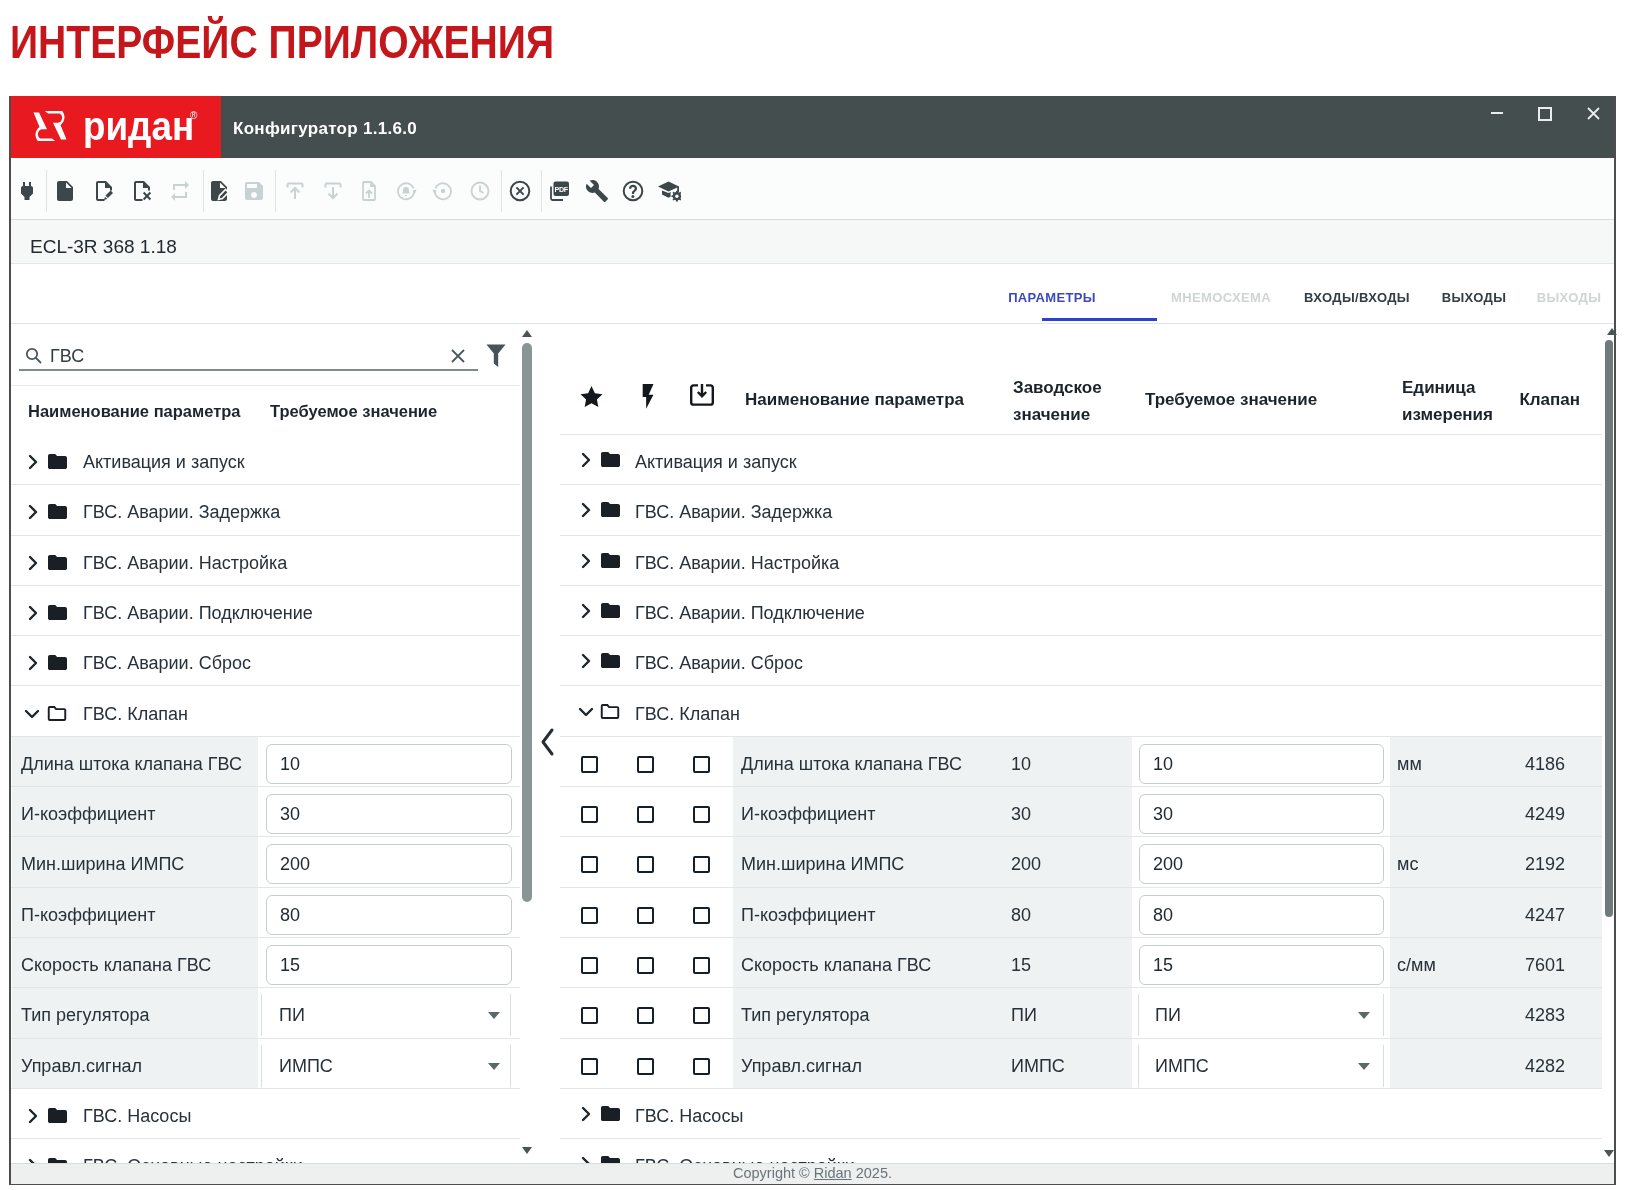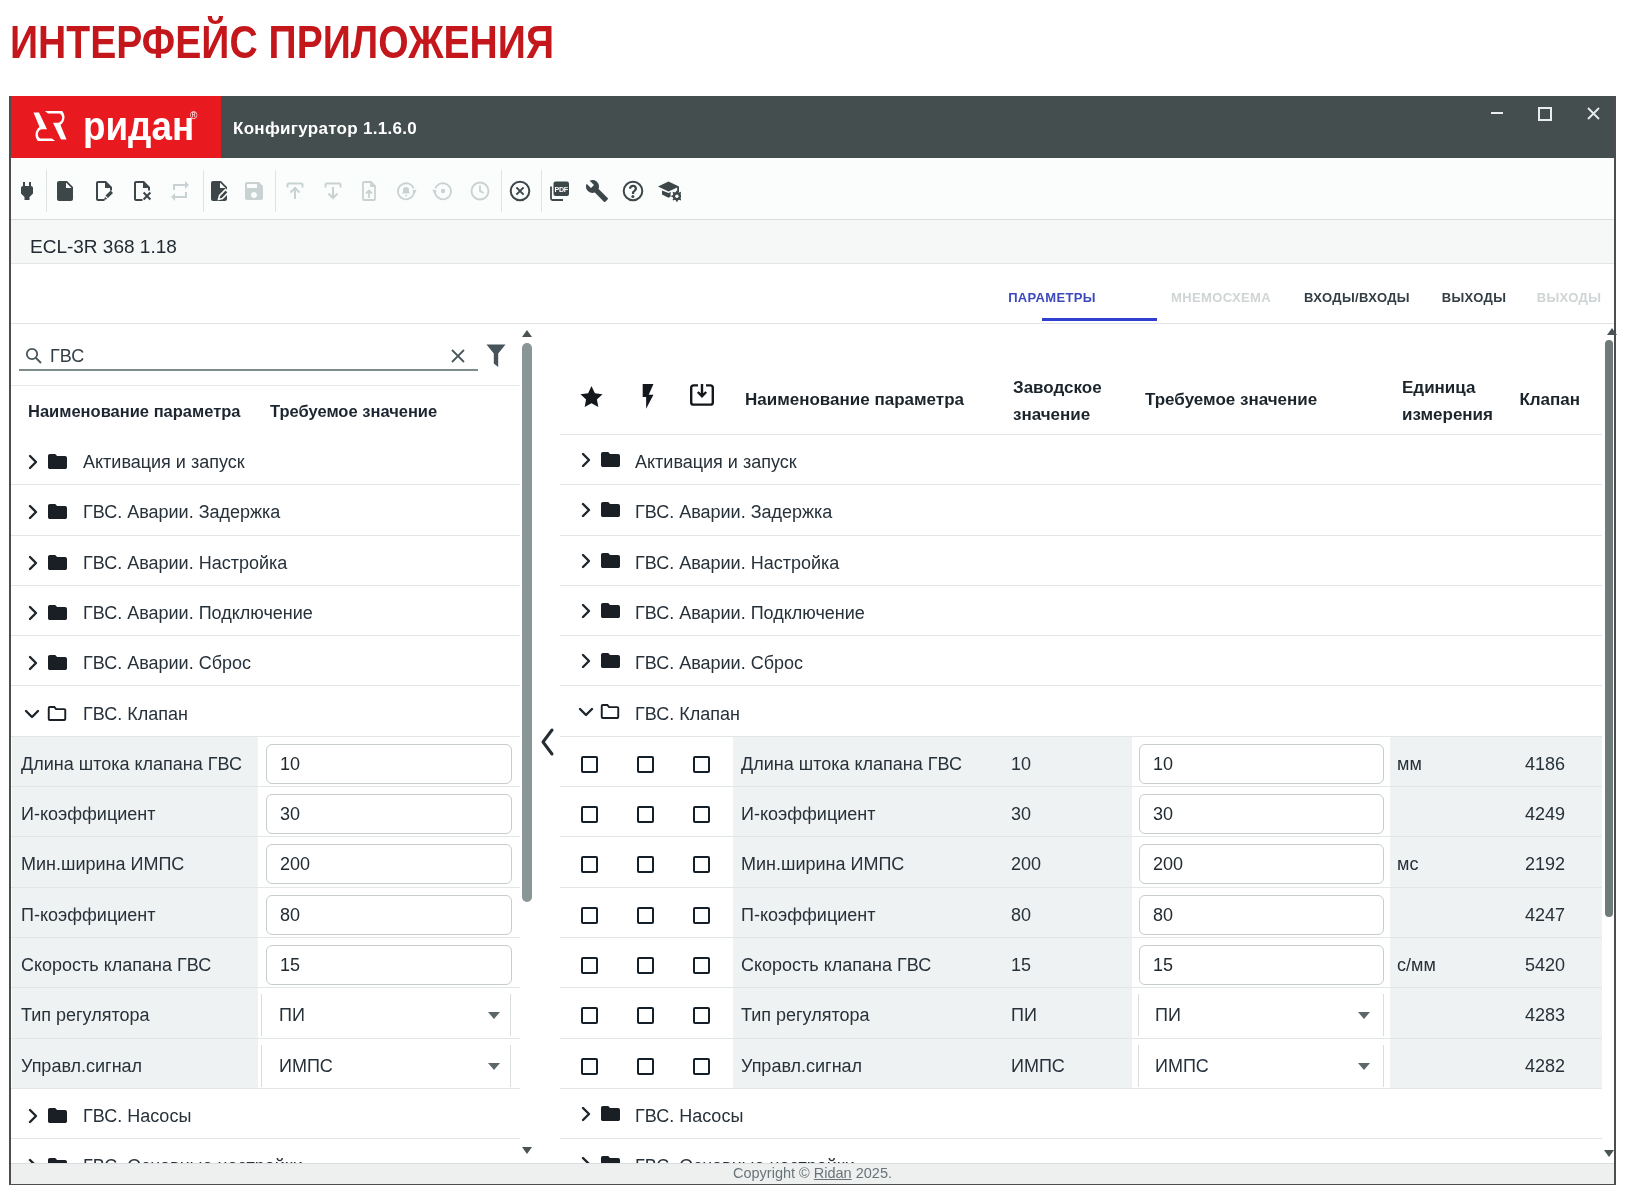--- a/index.html
+++ b/index.html
@@ -391,21 +391,21 @@
 <div class="cell gray" style="left:830px;width:212px;"></div>
 <div class="cb" style="left:21px;top:19px;"></div>
 <div class="cb" style="left:77px;top:19px;"></div>
 <div class="cb" style="left:133px;top:19px;"></div>
 <div class="t" style="left:181px;top:17px;">Скорость клапана ГВС</div>
 <div class="t" style="left:451px;top:17px;">15</div>
 <div class="inp" style="left:579px;top:7px;width:243px;">
         <span>15</span>
       </div>
 <div class="t" style="left:837px;top:17px;">с/мм</div>
-<div class="t" style="left:1005px;top:17px;transform:translateX(-100%);">5420</div>
+<div class="t" style="left:1005px;top:17px;transform:translateX(-100%);">7601</div>
 </div>
 <div class="a" style="left:0;top:664.3px;width:1042px;height:49.3px;border-bottom:1px solid #e3e6e6;background:#fff;">
 <div class="cell gray" style="left:173px;width:399px;"></div>
 <div class="cell gray" style="left:830px;width:212px;"></div>
 <div class="cb" style="left:21px;top:19px;"></div>
 <div class="cb" style="left:77px;top:19px;"></div>
 <div class="cb" style="left:133px;top:19px;"></div>
 <div class="t" style="left:181px;top:17px;">Тип регулятора</div>
 <div class="t" style="left:451px;top:17px;">ПИ</div>
 <div class="vline" style="left:578px;top:6px;height:42px;"></div>

